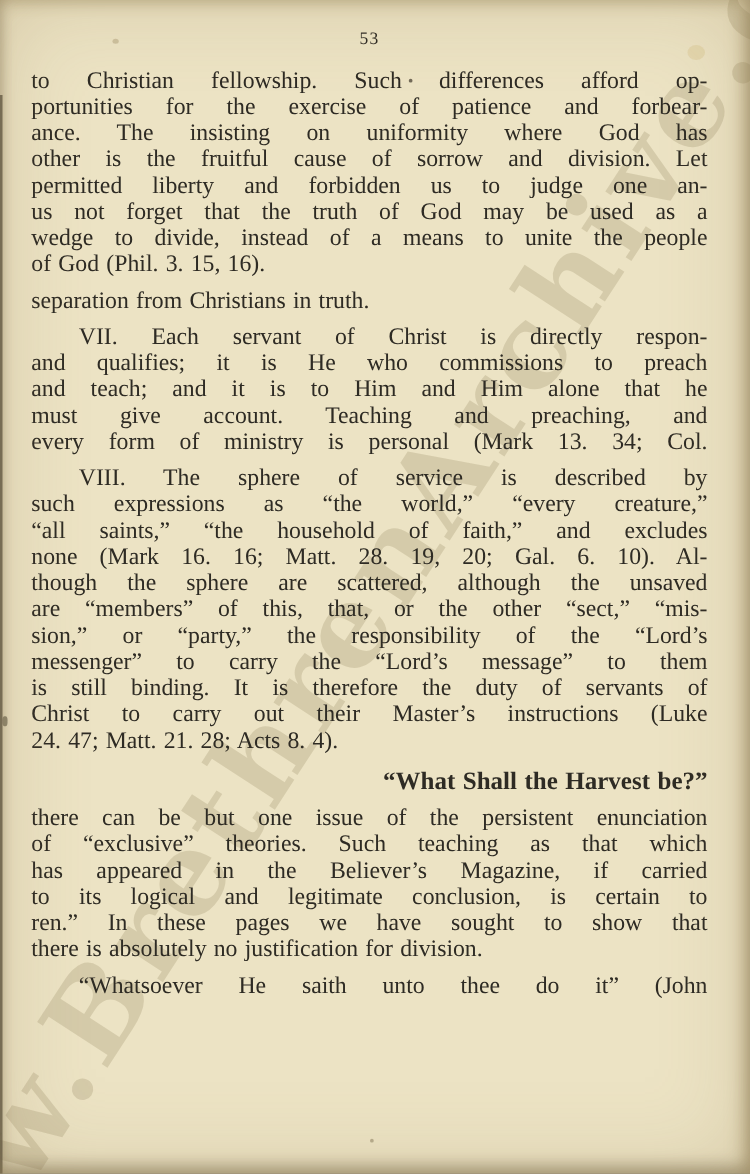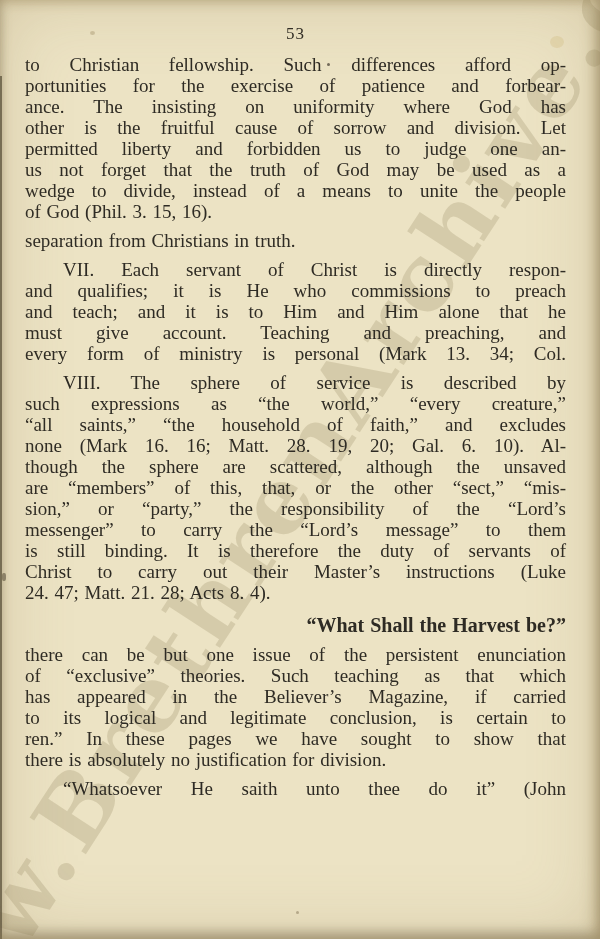--- a/index.html
+++ b/index.html
@@ -44,21 +44,21 @@
     width: 2px;
     background: var(--edge, #4b4537);
     opacity: 0.75;
   }
   .pageno {
     position: absolute;
     top: 24px;
     left: 25px;
     width: 541px;
     text-align: center;
-    font-size: 17px;
+    font-size: 14px;
     letter-spacing: 1px;
   }
   .text-block {
     position: absolute;
     left: 25px;
     top: 54px;
     width: 541px;
     font-size: 19px;
     line-height: 21px;
     word-spacing: 1px;

